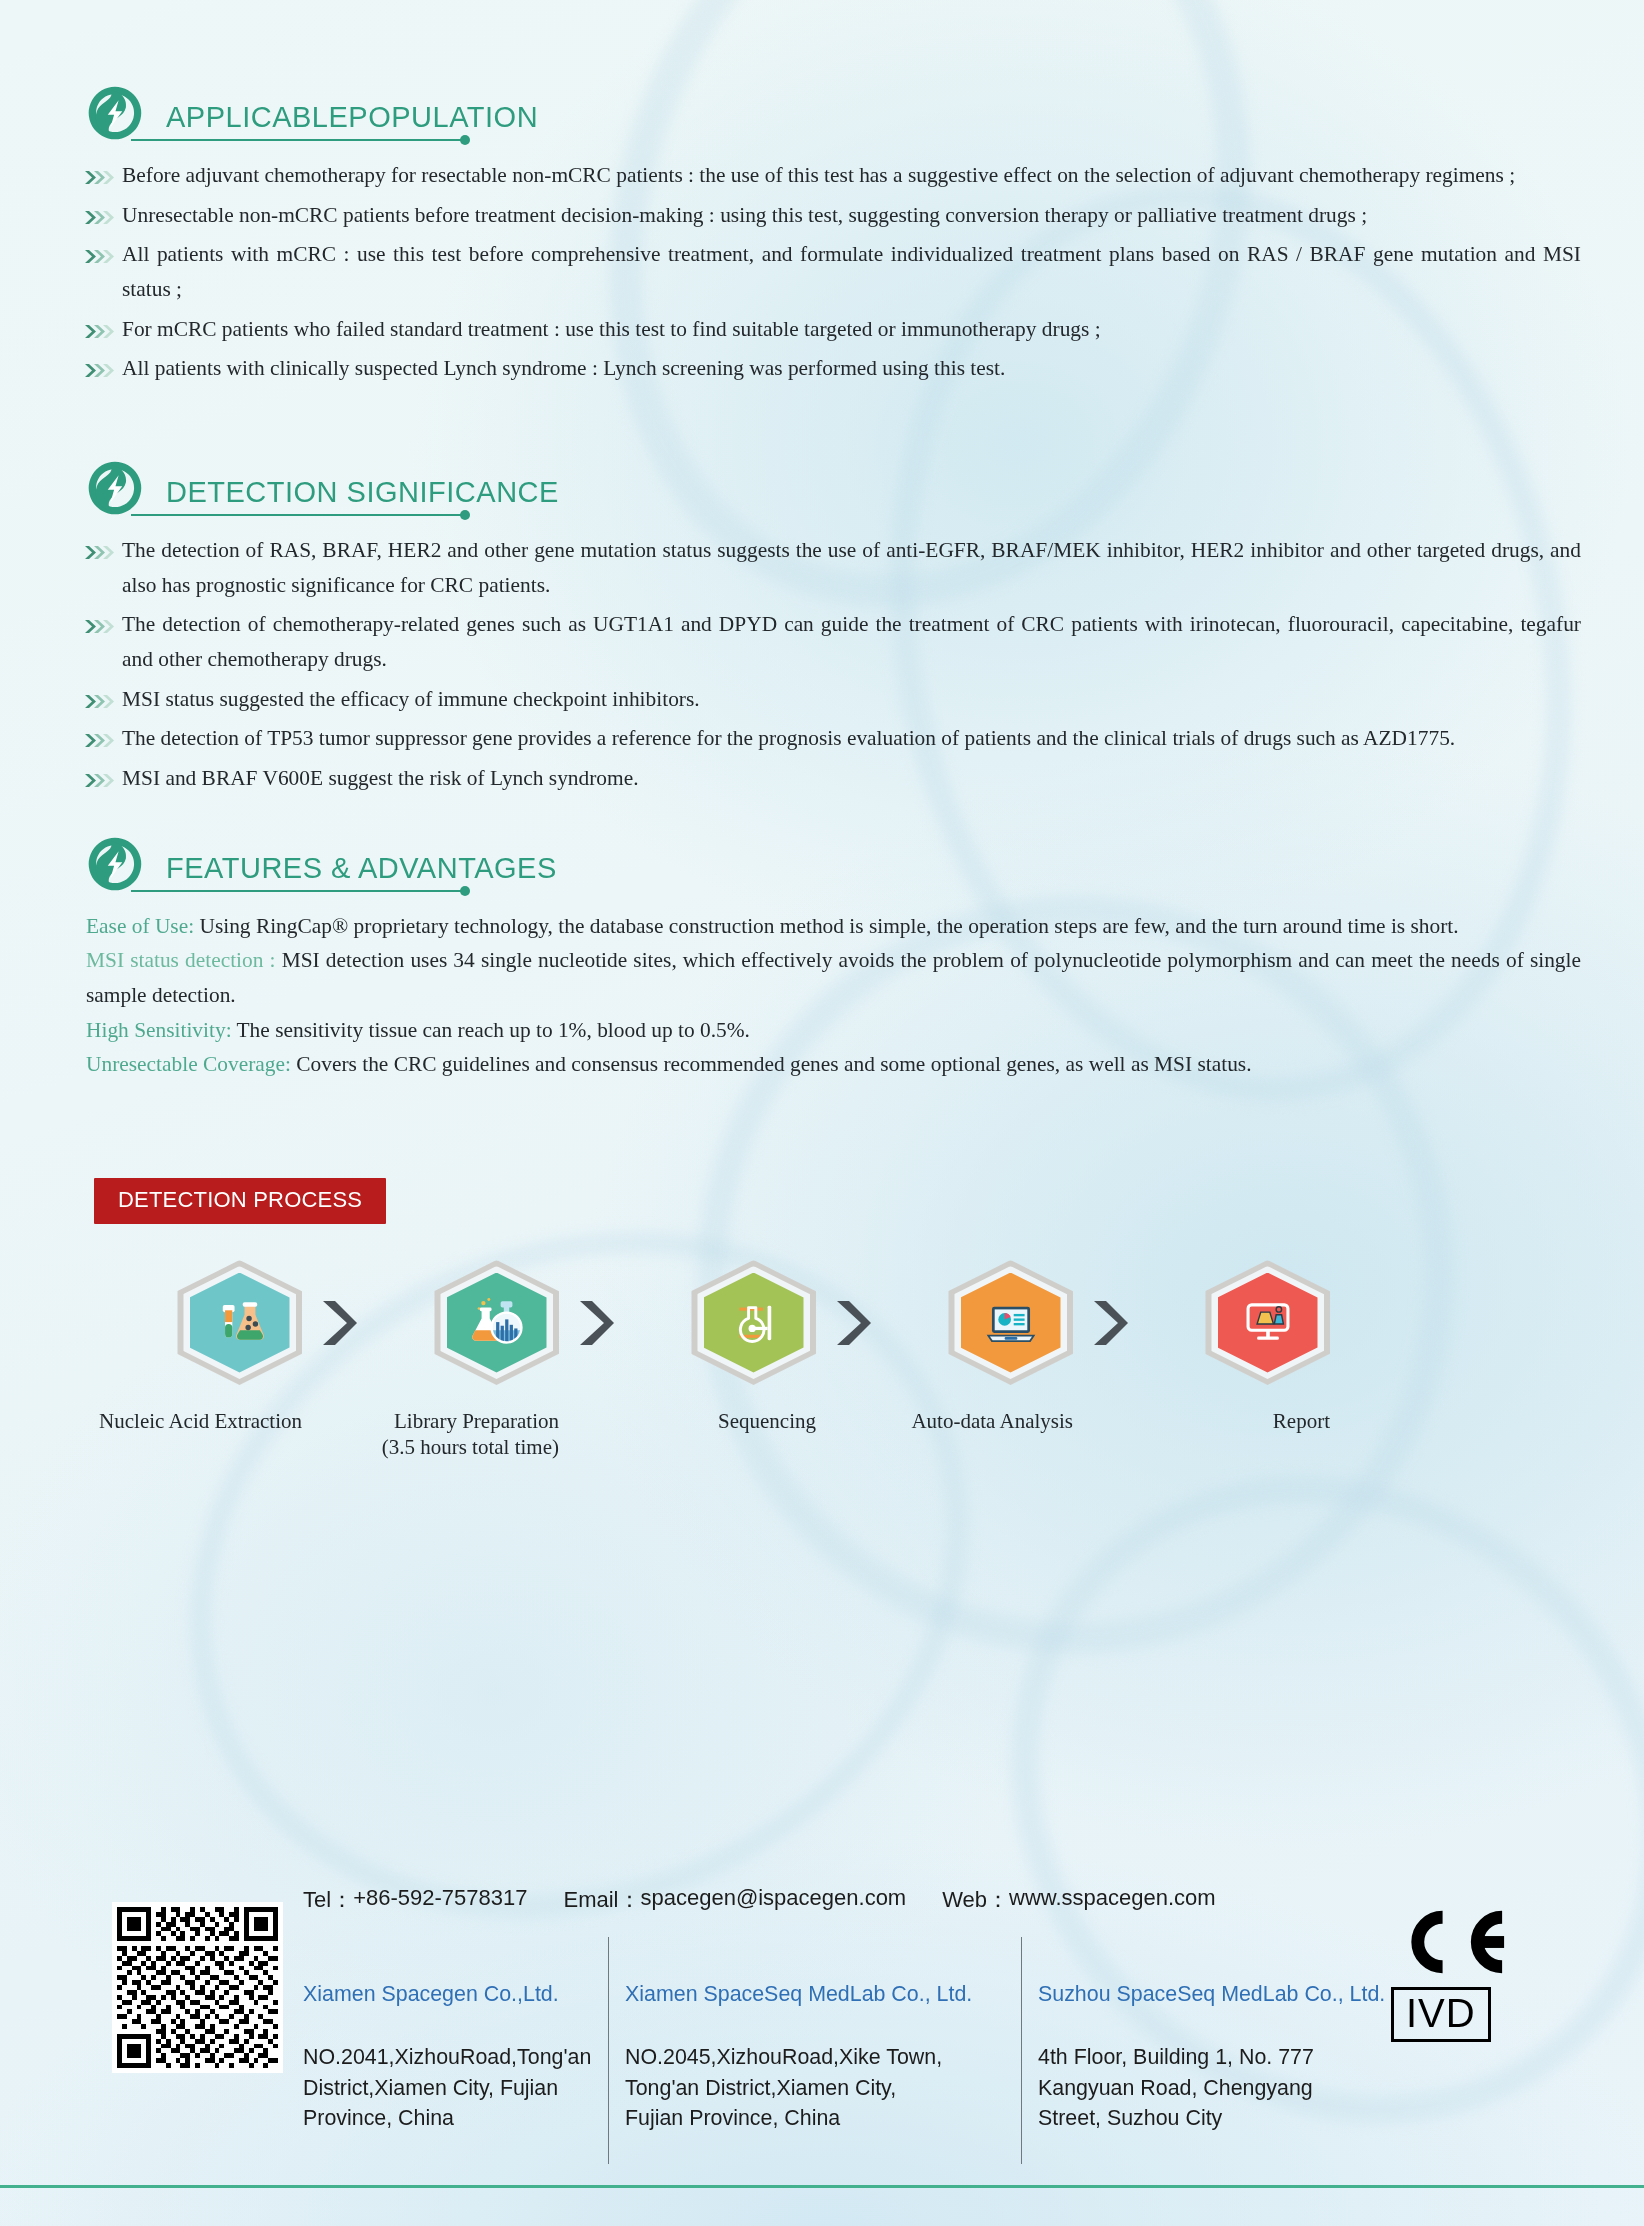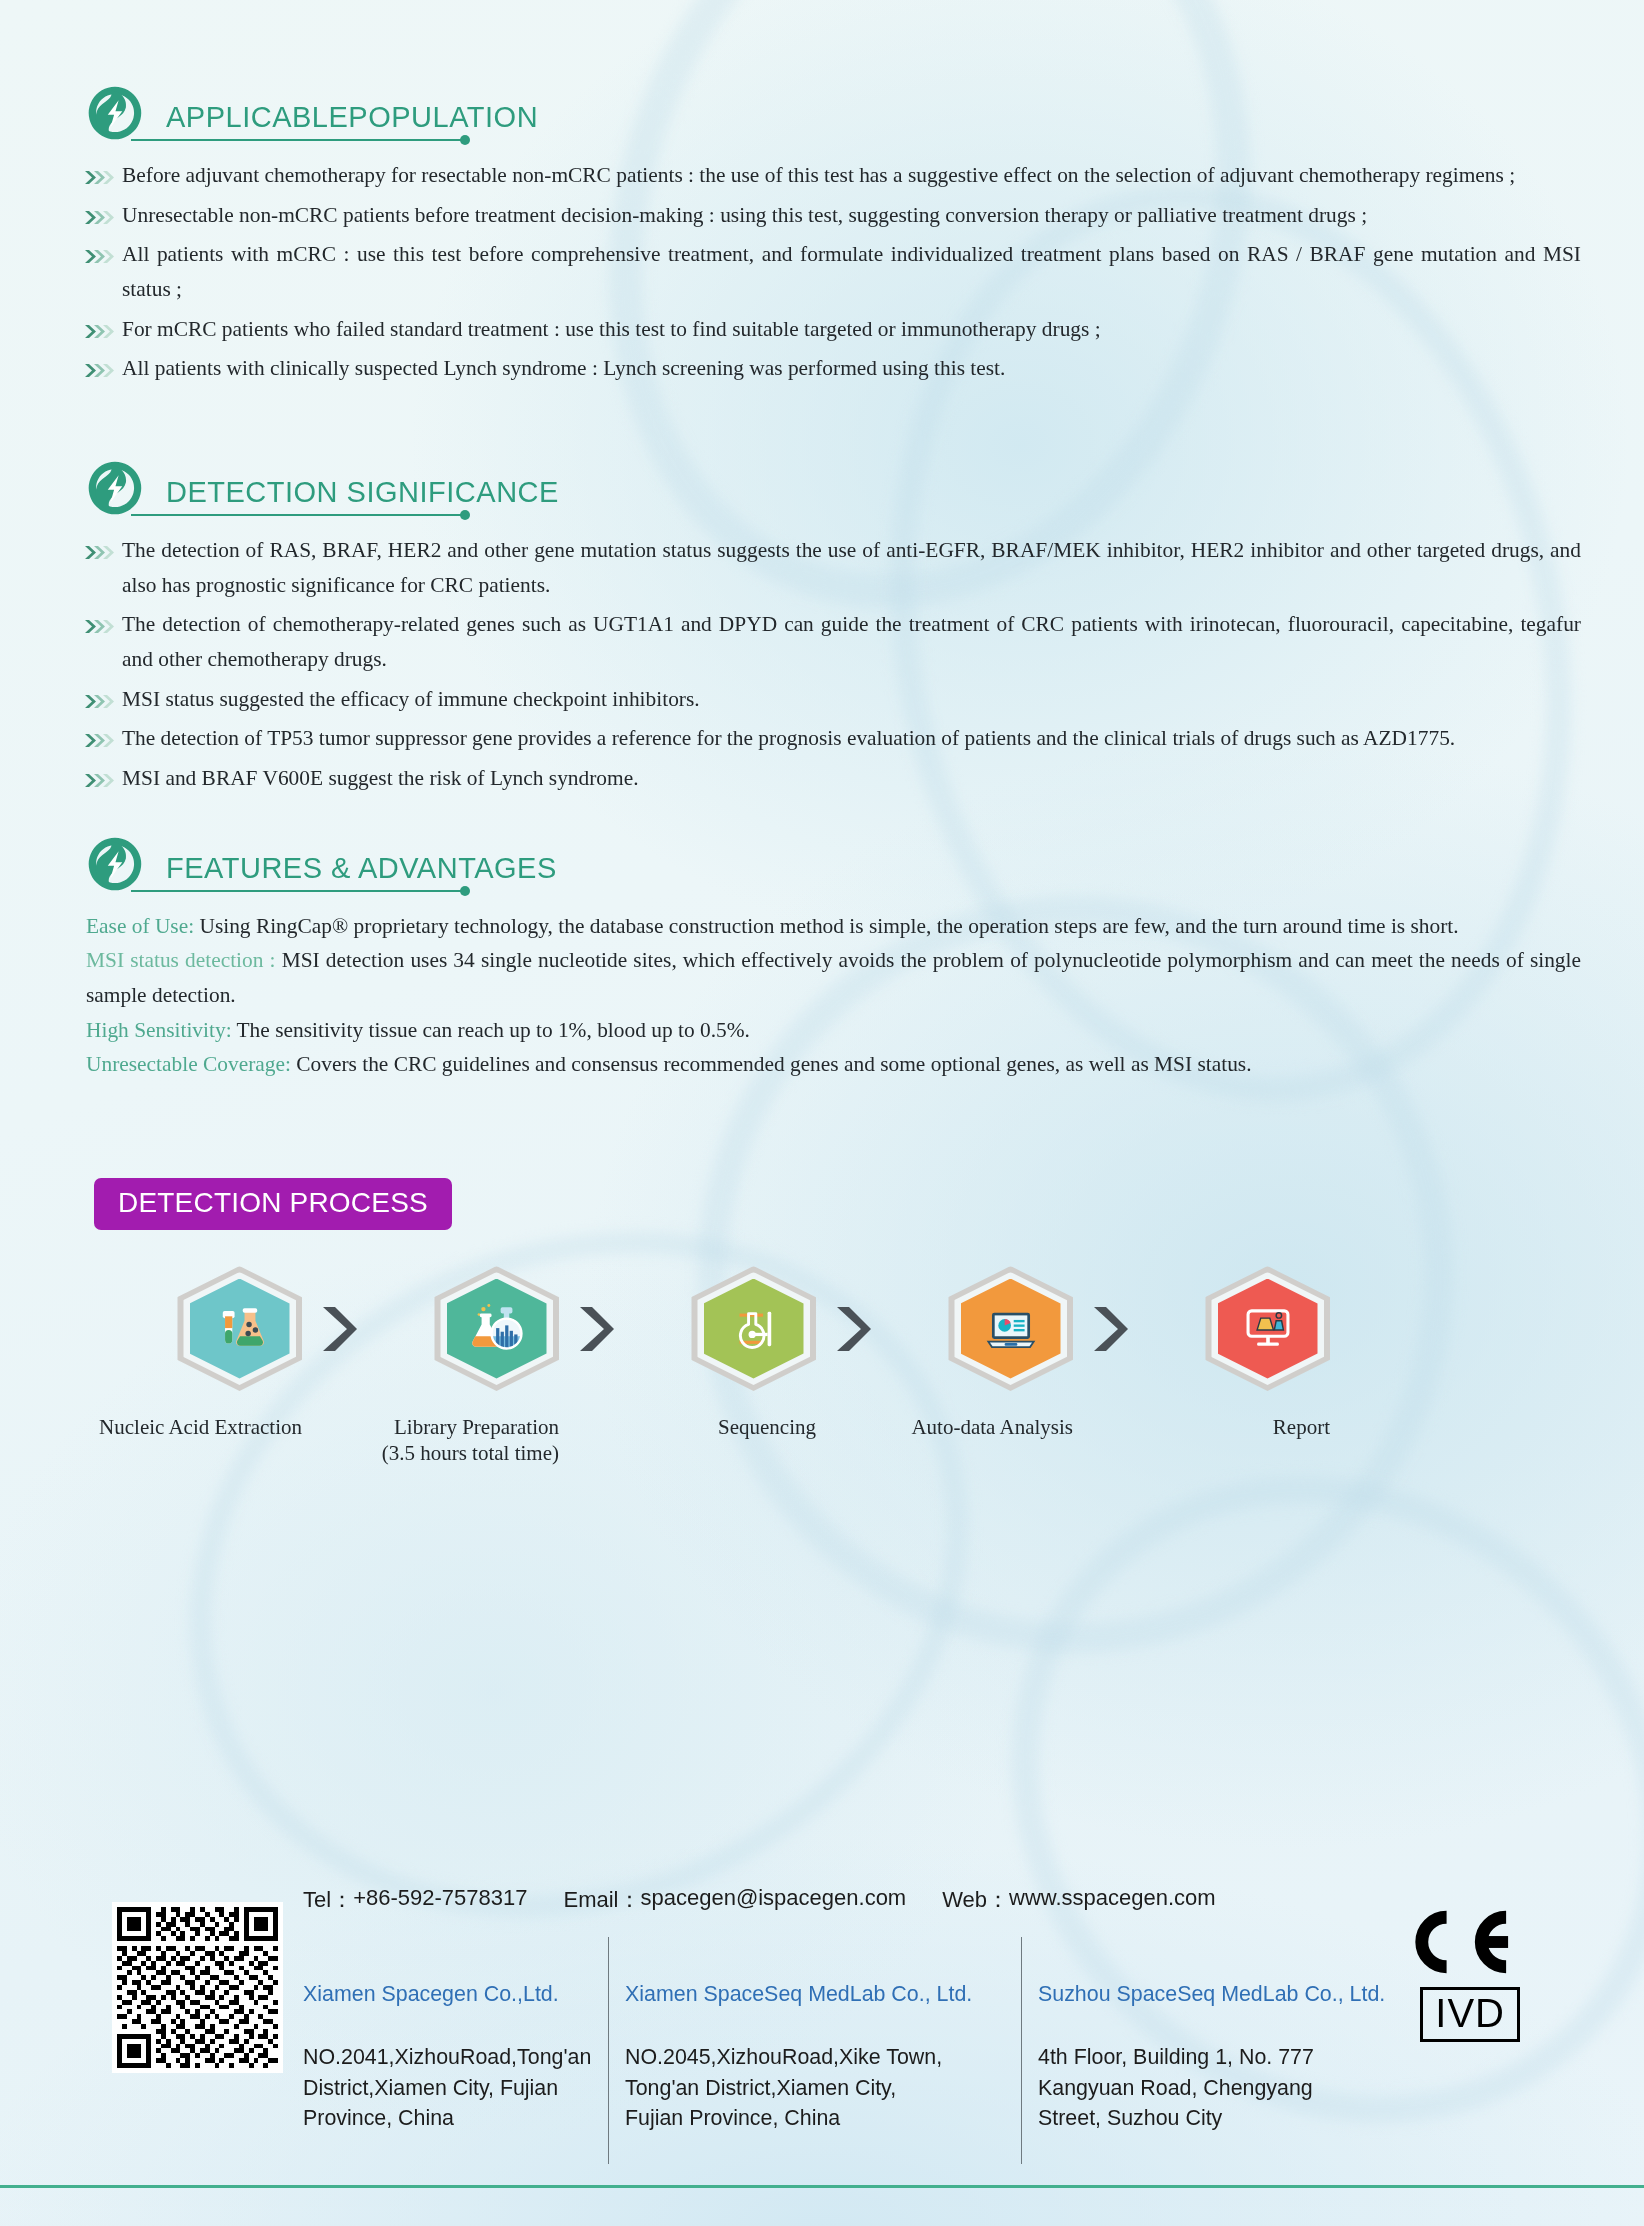--- a/index.html
+++ b/index.html
@@ -130,27 +130,27 @@
     text-justify: inter-word;
     font-family: Liberation Serif, serif;
   }
   .feat-label { color: #4fa98f; }
   .feat-label.alt { color: #6cb99e; }
 
   
   .process-banner {
     margin: 0 0 0 94px;
     display: inline-block;
-    background: #a21caf;
+    background: #b91c1c;
     color: #ffffff;
     font-family: "Liberation Sans", "DejaVu Sans", sans-serif;
-    font-size: 28px;
+    font-size: 22px;
     letter-spacing: 0.2px;
     padding: 9px 24px 11px 24px;
-    border-radius: 7px;
+    border-radius: 1px;
   }
 
   
   .flow {
     display: flex;
     align-items: flex-start;
     margin: 36px 0 0 117px;
     width: 1413px;
   }
   .flow-step {
@@ -253,21 +253,21 @@
     color: #2f6fb5;
     margin-bottom: 2px;
     white-space: nowrap;
     margin-top: 12px;
   }
   .ce-mark {
     position: absolute;
     left: 1391px;
     top: 30px;
     width: 129px;
-    text-align: right;
+    text-align: left;
   }
   .ivd-box {
     border: 3px solid #000;
     font-family: "Liberation Sans", "DejaVu Sans", sans-serif;
     font-size: 40px;
     letter-spacing: 1px;
     padding: 1px 12px 4px 12px;
     display: inline-block;
     margin-top: 8px;
     line-height: 1.1;

